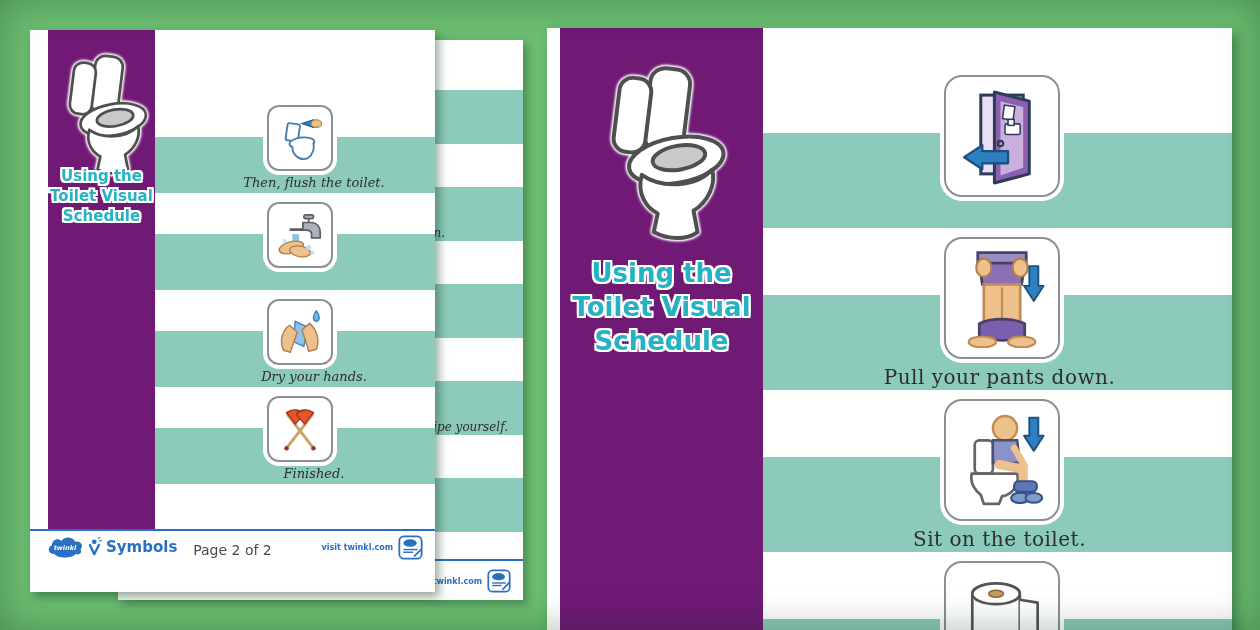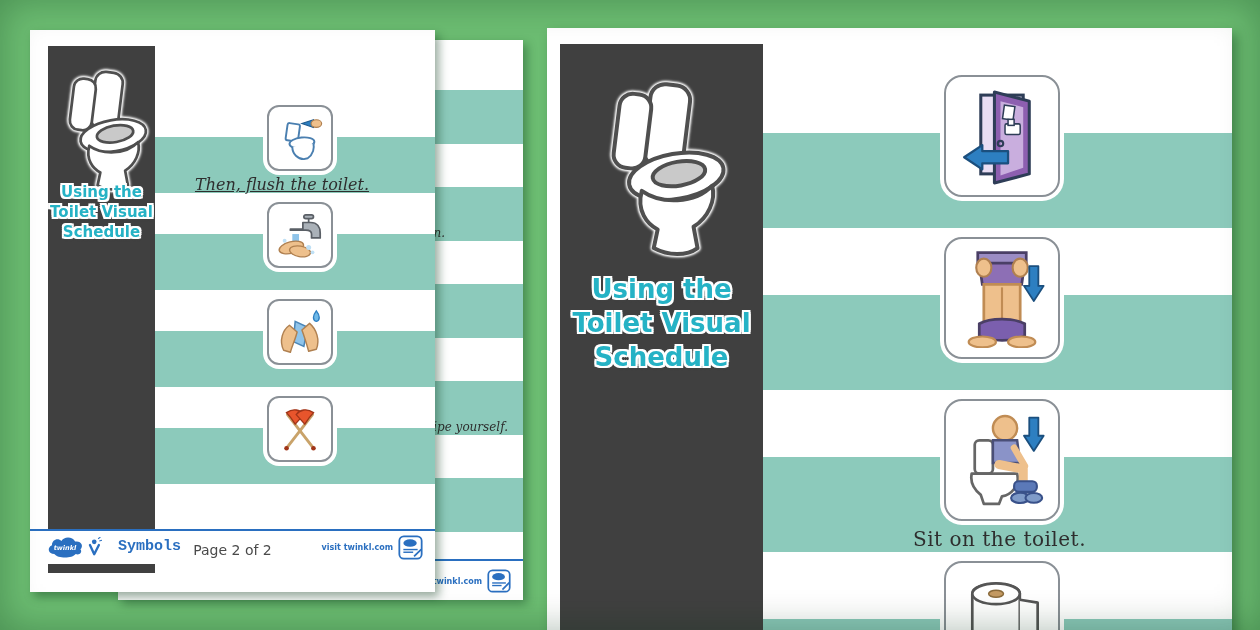--- a/index.html
+++ b/index.html
@@ -12,50 +12,50 @@
     box-shadow:inset 0 0 38px rgba(0,45,15,.33);
   }
   .page{position:absolute;background:#fff;overflow:hidden;}
   .page-back{left:118px;top:40px;width:405px;height:560px;box-shadow:4px 4px 9px rgba(10,55,25,.38);}
   .page-left{left:30px;top:30px;width:405px;height:562px;box-shadow:4px 5px 9px rgba(10,55,25,.42);}
   .page-right{left:547px;top:28px;width:685px;height:640px;box-shadow:5px 6px 11px rgba(10,55,25,.42);}
   .band{position:absolute;background:#8ccabb;}
   .band-l{left:125px;width:280px;height:56px;}
   .band-b{left:125px;width:280px;height:54px;}
   .band-r{left:216px;width:469px;height:95px;}
-  .sidebar{position:absolute;background:#404040;top:16px;}
+  .sidebar{position:absolute;background:#701a75;top:0;}
   .sidebar-l{left:18px;width:107px;height:527px;}
   .sidebar-r{left:13px;width:203px;height:640px;}
   .sticker{filter:drop-shadow(0 0 1.2px #fff) drop-shadow(0 0 1.2px #fff) drop-shadow(0 0 1.2px #fff);}
   .bubble-title{
     position:absolute;left:0;width:100%;text-align:center;font-weight:bold;color:#25b2c5;
     text-shadow:-2px -2px 0 #fff,-2px 0 0 #fff,-2px 2px 0 #fff,0 -2px 0 #fff,0 2px 0 #fff,
                  2px -2px 0 #fff,2px 0 0 #fff,2px 2px 0 #fff,1px 3px 2px rgba(70,70,70,.3);
   }
   .title-l{top:136px;font-size:15px;line-height:20px;}
   .title-r{top:228px;font-size:26px;line-height:34px;}
   .card{
     position:absolute;background:#fff;border:2px solid #8a9096;
     box-shadow:0 0 0 4px #fff;display:flex;align-items:center;justify-content:center;
   }
   .card-l{width:62px;height:62px;left:237px;border-radius:12px;}
   .card-r{width:112px;height:118px;left:397px;border-radius:18px;}
   .caption{position:absolute;text-align:center;color:#2e2e2e;}
   .cap-hand{font-family:"DejaVu Serif",serif;font-style:italic;}
   .cap-print{font-family:"DejaVu Serif",serif;letter-spacing:.5px;}
-  .caption-l{left:112px;width:280px;font-size:16px;text-decoration:underline;}
+  .caption-l{left:144px;width:280px;font-size:13px;}
   .caption-r{left:220px;width:465px;font-size:20px;}
   .frag{position:absolute;font-family:"DejaVu Serif",serif;font-style:italic;font-size:12px;color:#2e2e2e;white-space:nowrap;}
   .footer{position:absolute;left:0;right:0;border-top:2px solid #2a6fc0;background:#fff;}
   .footer-l{top:499px;height:33px;}
   .footer-b{top:519px;height:39px;}
   .visit-group{position:absolute;display:flex;align-items:center;gap:5px;}
   .visit-text{font-size:8px;font-weight:bold;color:#2a6fc0;white-space:nowrap;}
   .page-label{position:absolute;left:0;right:0;top:11px;text-align:center;font-size:14px;color:#4a4a4a;}
-  .symbols-group{position:absolute;left:58px;top:6px;display:flex;align-items:center;gap:16px;font-family:Liberation Mono, monospace;}
+  .symbols-group{position:absolute;left:58px;top:6px;display:flex;align-items:center;gap:4px;}
   .symbols-text{font-size:15px;font-weight:600;color:#2a6fc0;}
 </style>
 </head>
 <body>
 
 <div class="canvas">
 
   <div class="page page-back">
     <div class="band band-b" style="top:50px"></div>
     <div class="band band-b" style="top:147px"></div>
@@ -138,33 +138,35 @@
     <div class="card card-l" style="top:269px">
       <svg width="50" height="50" viewBox="0 0 52 52">
         <path d="M43 4 C47 9 47 14 43 15 C39 14 39 9 43 4 Z" fill="#6fb9e8" stroke="#2d7fc1" stroke-width="1.4"></path>
         <path d="M21 15 L34 21 L30 41 L19 36 Z" fill="#8fc4ea" stroke="#4a86b8" stroke-width="1.6"></path>
         <g fill="#eec08c" stroke="#b08050" stroke-width="1.5" stroke-linejoin="round">
           <path d="M9 45 C4 35 8 24 15 19 L23 26 C21 34 18 40 16 47 Z"></path>
           <path d="M43 44 C47 34 43 23 36 17 L28 24 C31 32 33 39 35 46 Z"></path>
         </g>
       </svg>
     </div>
+    <div class="caption caption-l cap-hand" style="top:339px">Dry your hands.</div>
 
     <div class="card card-l" style="top:366px">
       <svg width="50" height="50" viewBox="0 0 52 52">
         <g stroke="#7a4a28" stroke-width="3" stroke-linecap="round">
           <line x1="13" y1="11" x2="40" y2="46" stroke="#c9a36a"></line>
           <line x1="39" y1="11" x2="12" y2="46" stroke="#c9a36a"></line>
         </g>
         <path d="M12 9 C19 4 26 6 30 11 L21 21 C18 16 15 12 12 9 Z" fill="#e8552c" stroke="#a03418" stroke-width="1.4"></path>
         <path d="M40 9 C33 4 26 6 22 11 L31 21 C34 16 37 12 40 9 Z" fill="#e8552c" stroke="#a03418" stroke-width="1.4"></path>
         <circle cx="40" cy="46" r="2.4" fill="#a03418"></circle>
         <circle cx="12" cy="46" r="2.4" fill="#a03418"></circle>
       </svg>
     </div>
+    <div class="caption caption-l cap-hand" style="top:436px">Finished.</div>
 
     <div class="footer footer-l">
       <svg style="position:absolute;left:16px;top:4px" width="38" height="25" viewBox="0 0 64 40">
         <path d="M14 31 C4 31 1 20 10 16 C10 7 20 3 26 9 C30 1 45 1 49 10 C59 8 64 17 58 23 C62 28 56 34 50 31 C44 39 20 39 14 31 Z" fill="#2a6fc0"></path>
         <text x="32" y="25" font-size="11" fill="#fff" text-anchor="middle" font-weight="bold" font-style="italic">twinkl</text>
       </svg>
       <div class="symbols-group">
         <svg width="14" height="19" viewBox="0 0 18 24">
           <circle cx="8" cy="6" r="3" fill="#2a6fc0"></circle>
           <path d="M2.5 10 L8 22 L14 10" stroke="#2a6fc0" stroke-width="3" fill="none" stroke-linecap="round" stroke-linejoin="round"></path>
@@ -231,20 +233,21 @@
         <path d="M16 24 H40 V50 H16 Z" fill="#eec08c" stroke="#c08c54" stroke-width="1.8"></path>
         <line x1="28" y1="26" x2="28" y2="50" stroke="#c08c54" stroke-width="1.4"></line>
         <ellipse cx="16" cy="13" rx="5" ry="6" fill="#eec08c" stroke="#b08050" stroke-width="1.4"></ellipse>
         <ellipse cx="40" cy="13" rx="5" ry="6" fill="#eec08c" stroke="#b08050" stroke-width="1.4"></ellipse>
         <path d="M13 50 C20 46 36 46 43 50 L43 58 C34 62 22 62 13 58 Z" fill="#7b5fae" stroke="#4a3f66" stroke-width="1.8"></path>
         <ellipse cx="15" cy="62" rx="9" ry="3.6" fill="#eec08c" stroke="#c08c54" stroke-width="1.4"></ellipse>
         <ellipse cx="41" cy="62" rx="9" ry="3.6" fill="#eec08c" stroke="#c08c54" stroke-width="1.4"></ellipse>
         <polygon points="46,12 52,12 52,25 55.5,25 49,35 42.5,25 46,25" fill="#2d7fc1" stroke="#1b4f7e" stroke-width="1.2" stroke-linejoin="round"></polygon>
       </svg>
     </div>
+    <div class="caption caption-r cap-print" style="top:337px">Pull your pants down.</div>
 
     <div class="card card-r" style="top:371px">
       <svg width="92" height="100" viewBox="0 0 60 66">
         <g fill="#fff" stroke="#666" stroke-width="1.8" stroke-linejoin="round">
           <rect x="12" y="20" width="12" height="22" rx="3"></rect>
           <path d="M10 42 H40 C42 50 36 56 30 57 L28 62 H18 L16 56 C11 52 9 47 10 42 Z"></path>
         </g>
         <circle cx="32" cy="12" r="8" fill="#eec08c" stroke="#c08c54" stroke-width="1.6"></circle>
         <path d="M24 20 H40 L42 35 H24 Z" fill="#8a93c8" stroke="#4a4f77" stroke-width="1.6"></path>
         <path d="M38 25 L45 37" stroke="#eec08c" stroke-width="4.5" stroke-linecap="round"></path>

